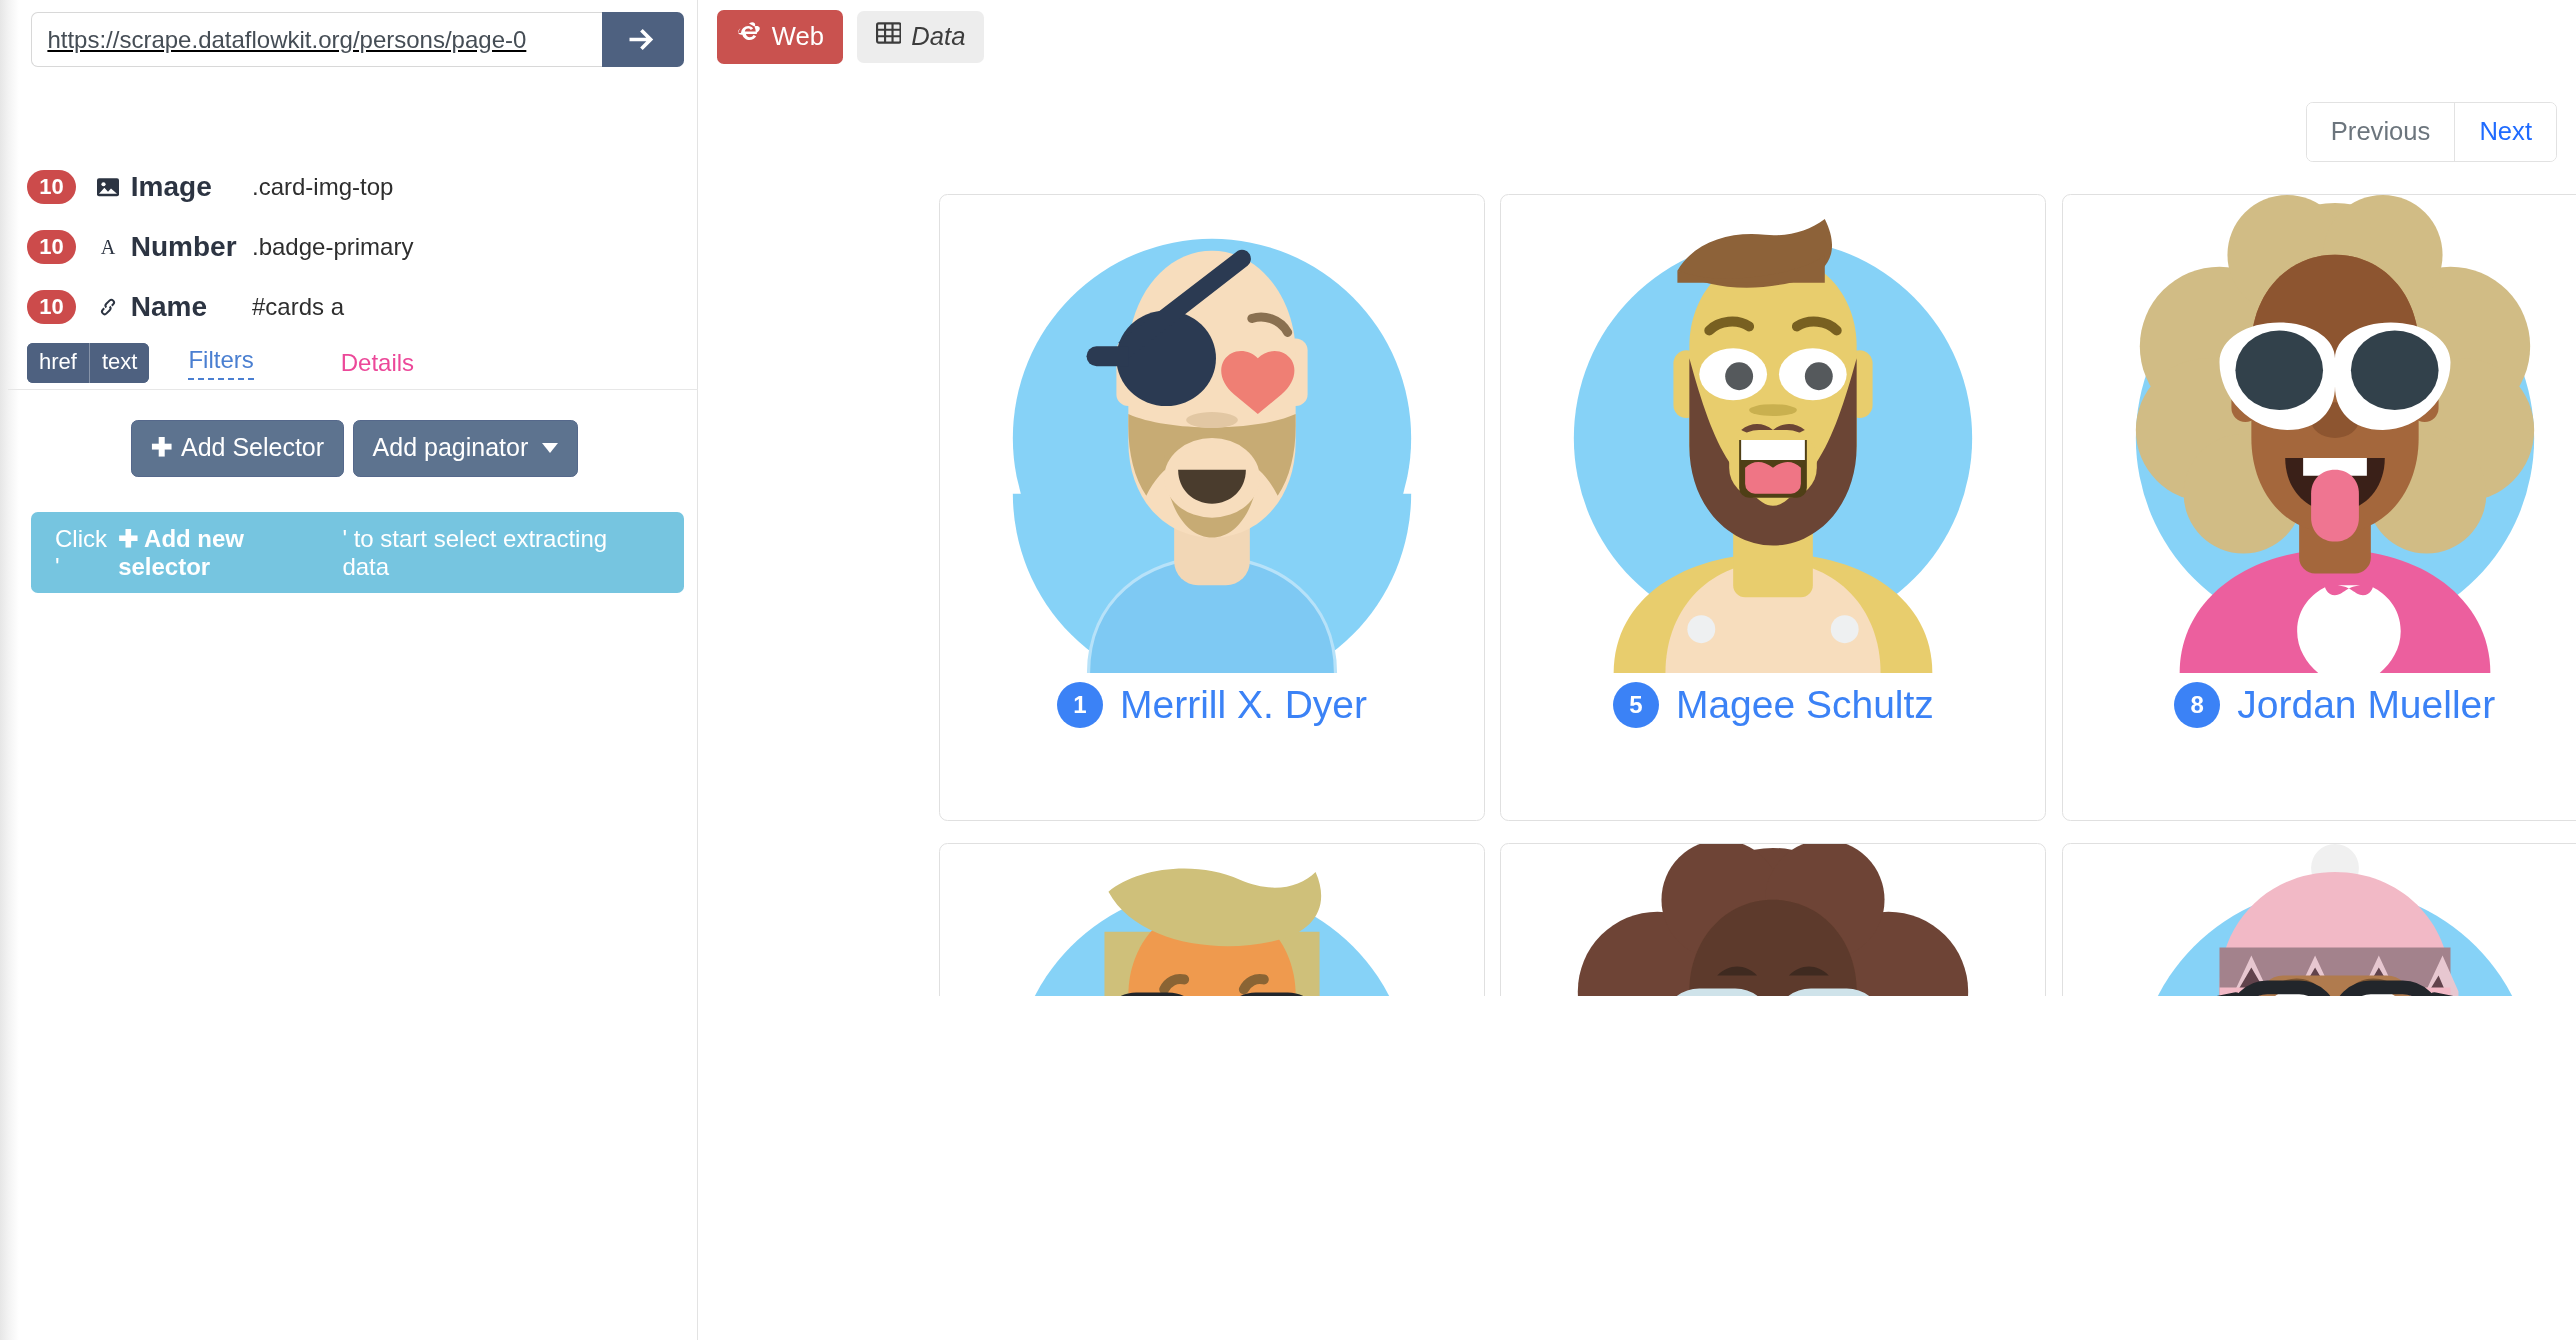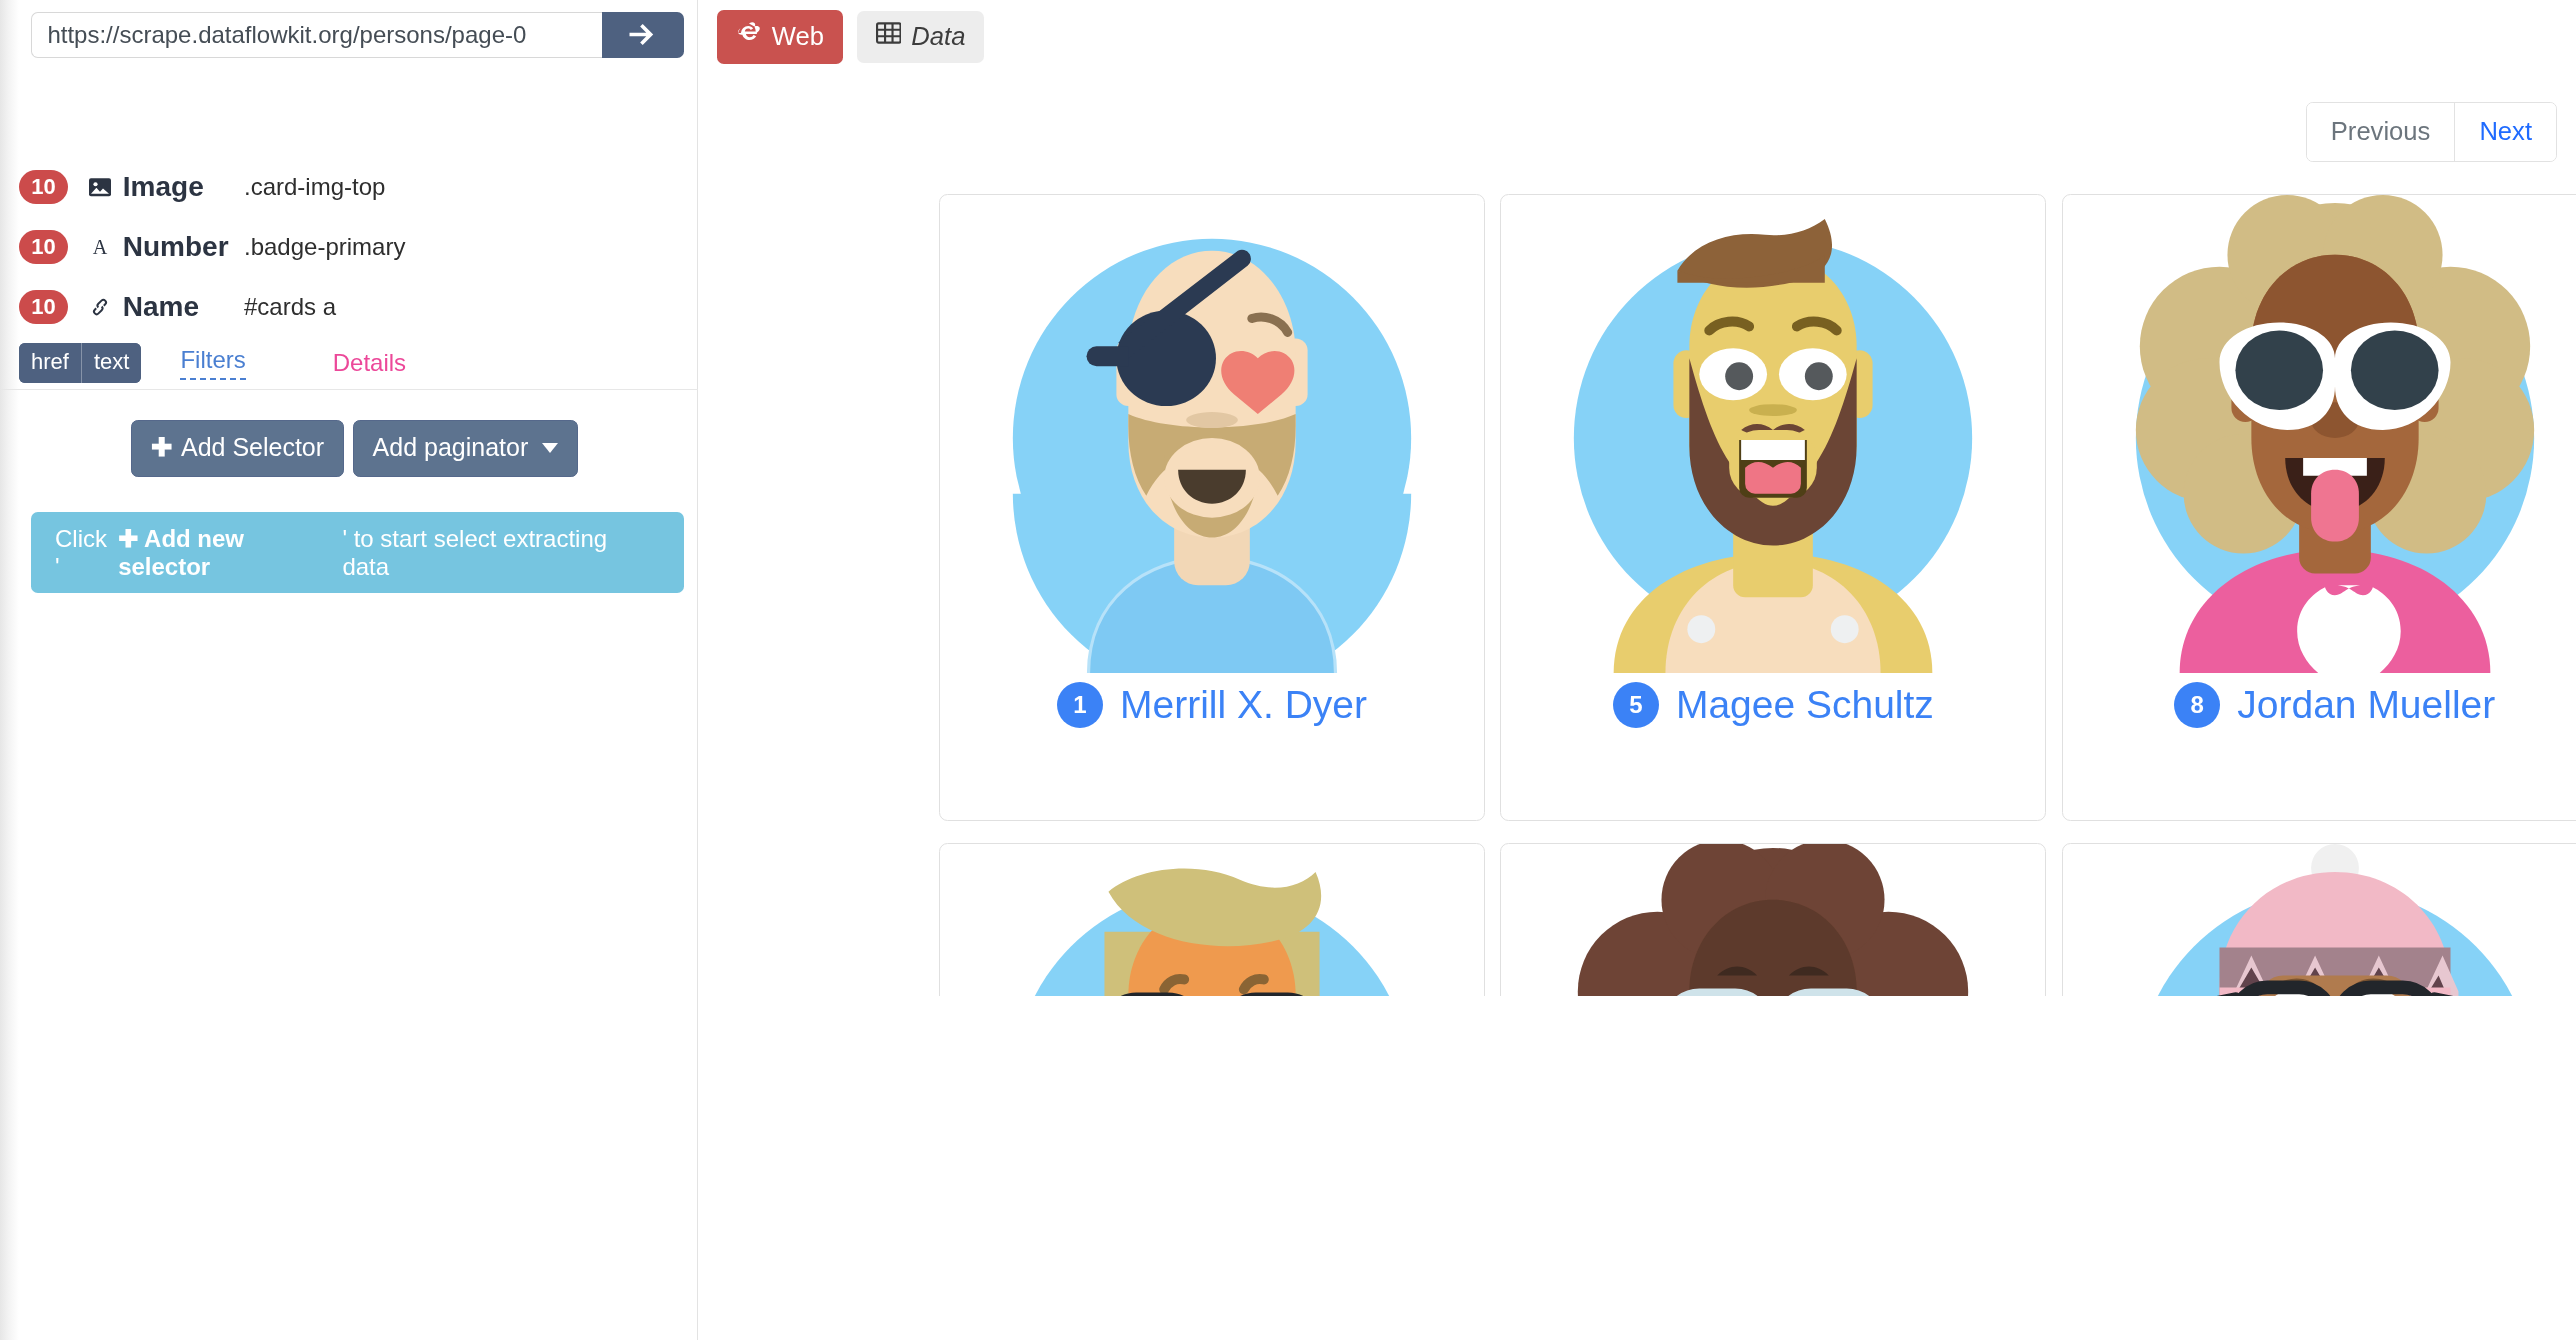--- a/index.html
+++ b/index.html
@@ -25,21 +25,21 @@
   #sidebar::before {
     content: "";
     position: absolute; left: 0; top: 0; width: 19px; height: 100%;
     background: linear-gradient(to right, #e6e6e6 0%, #f3f3f3 45%, #ffffff 100%);
   }
 
   
   .urlbar-row {
     position: absolute; left: 31px; top: 12px;
     display: flex; align-items: stretch;
-    width: 653px; height: 46px;
+    width: 653px; height: 55px; text-decoration: underline;
   }
   .url-input {
     flex: 1 1 auto;
     border: 1.7px solid #d8d8d8;
     border-right: none;
     border-radius: 6.8px 0 0 6.8px;
     background: #fff;
     font-family: "Liberation Sans", sans-serif;
     font-size: 24px;
     color: #454d55;
@@ -71,21 +71,21 @@
     letter-spacing: 0px;
   }
   .project-actions {
     margin-left: auto; margin-right: 67px;
     display: flex; align-items: center; gap: 15.4px;
   }
   .icon-btn { cursor: pointer; display: flex; align-items: center; justify-content: center; }
   .icon-btn svg { display: block; }
 
   
-  .sel-list { position: absolute; left: 0; top: 157px; width: 758px; }
+  .sel-list { position: absolute; left: 8px; top: 157px; width: 758px; }
   .sel-row {
     position: relative;
     display: flex; align-items: center;
     height: 60px;
     padding-left: 19px;
     padding-right: 15.4px;
   }
   .count-badge {
     width: 49px; height: 34px;
     border-radius: 17px;

